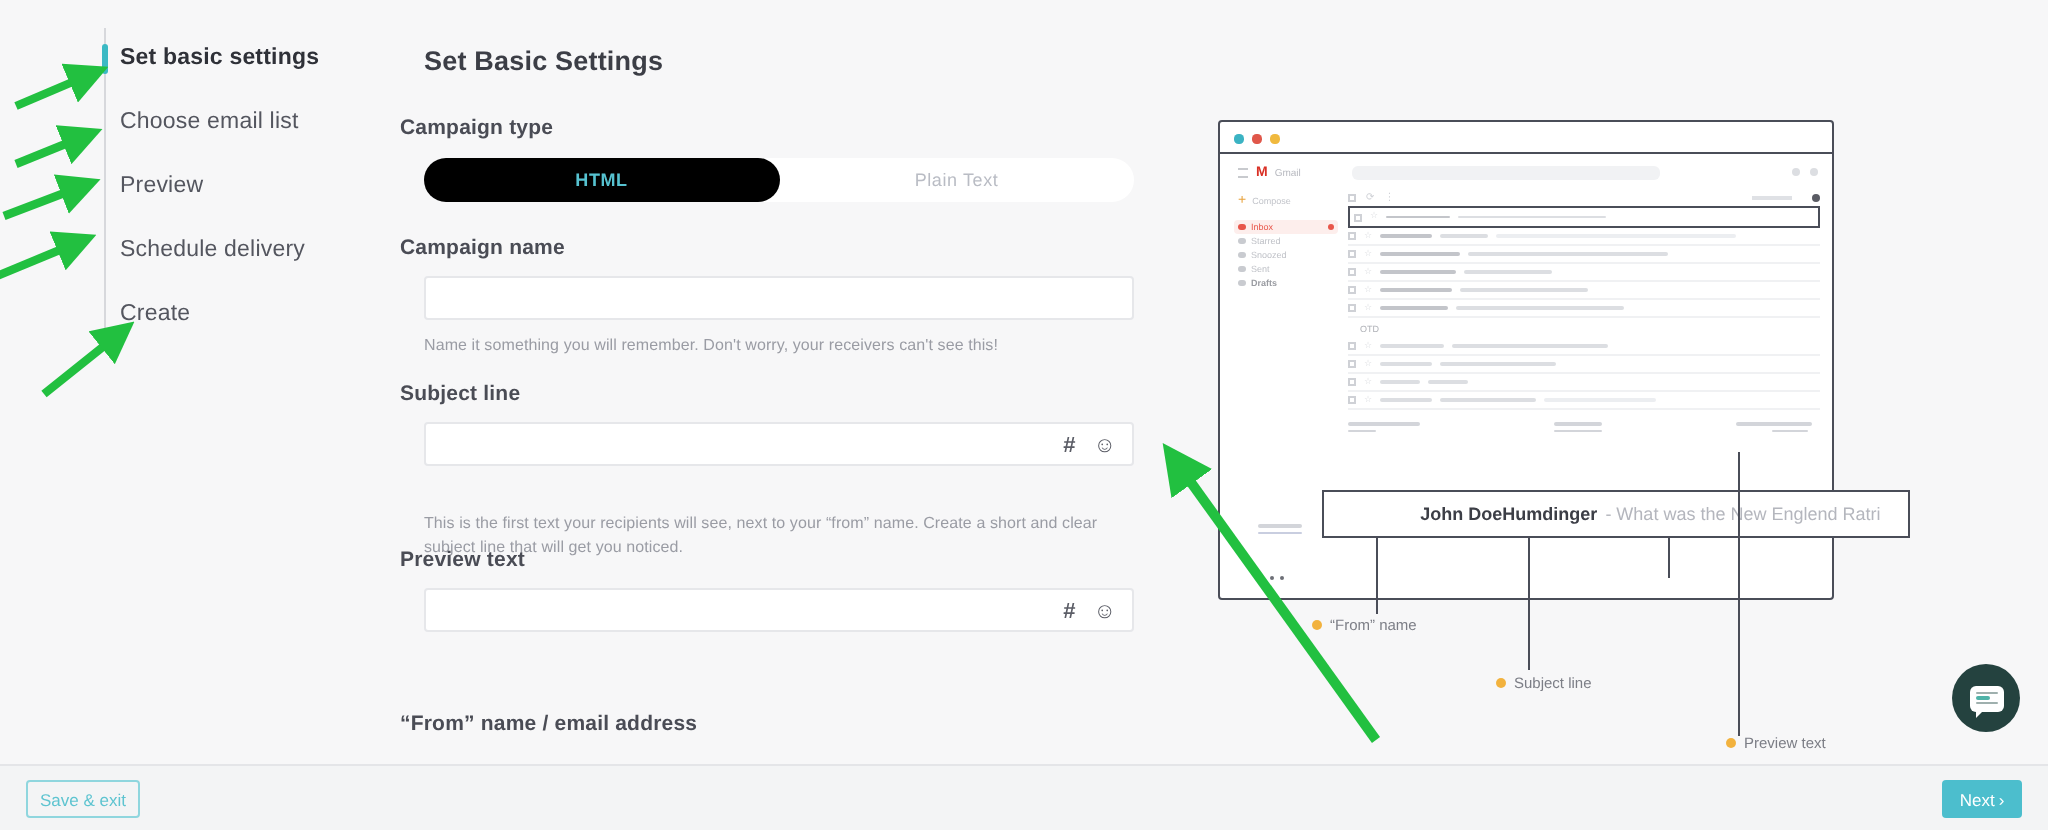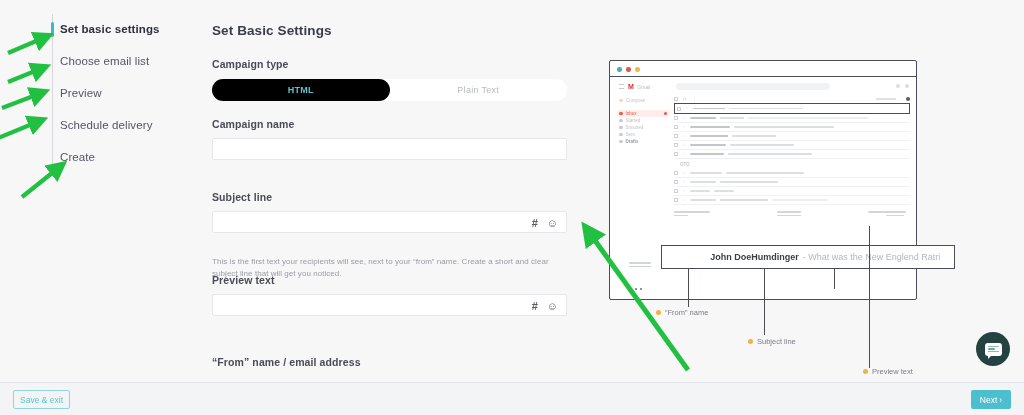--- a/index.html
+++ b/index.html
@@ -31,21 +31,21 @@
     background: #3bb9c4; border-radius: 2px;
   }
 
   
   .form-pane { position: absolute; left: 187px; top: 0; width: 400px; height: 382px; }
   .page-title {
     position: absolute; left: 25px; top: 23px;
     font-size: 13.5px; font-weight: bold; color: #3c3e46; letter-spacing: .1px;
   }
   .field-label {
-    position: absolute; left: 25px;
+    position: absolute; left: 13px;
     font-size: 10.5px; font-weight: bold; color: #4a4c55; letter-spacing: .1px;
     white-space: nowrap;
   }
   .helper {
     position: absolute; left: 25px; width: 360px;
     font-size: 8px; color: #9a9ca4; line-height: 1.45; letter-spacing: .05px;
   }
   .text-input {
     position: absolute; left: 25px; width: 355px; height: 22px;
     background: #ffffff; border: 1px solid #e6e7ea; border-radius: 2px;
@@ -216,20 +216,21 @@
 
     <div class="field-label" style="top:58px">Campaign type</div>
 
     <div class="seg">
       <div class="seg-opt on">HTML</div>
       <div class="seg-opt off">Plain Text</div>
     </div>
 
     <div class="field-label" style="top:118px">Campaign name</div>
     <div class="text-input" style="top:138px" title=""></div>
+    <div class="helper" style="top:167px">Name it something you will remember. Don't worry, your receivers can't see this!</div>
 
     <div class="field-label" style="top:191px">Subject line</div>
     <div class="text-input" style="top:211px" title="">
       <div class="input-icons">
         <span class="ic-hash">#</span>
         <span class="ic-emoji">☺</span>
       </div>
     </div>
     <div class="helper" style="top:256px">This is the first text your recipients will see, next to your “from” name. Create a short and clear subject line that will get you noticed.</div>
 

